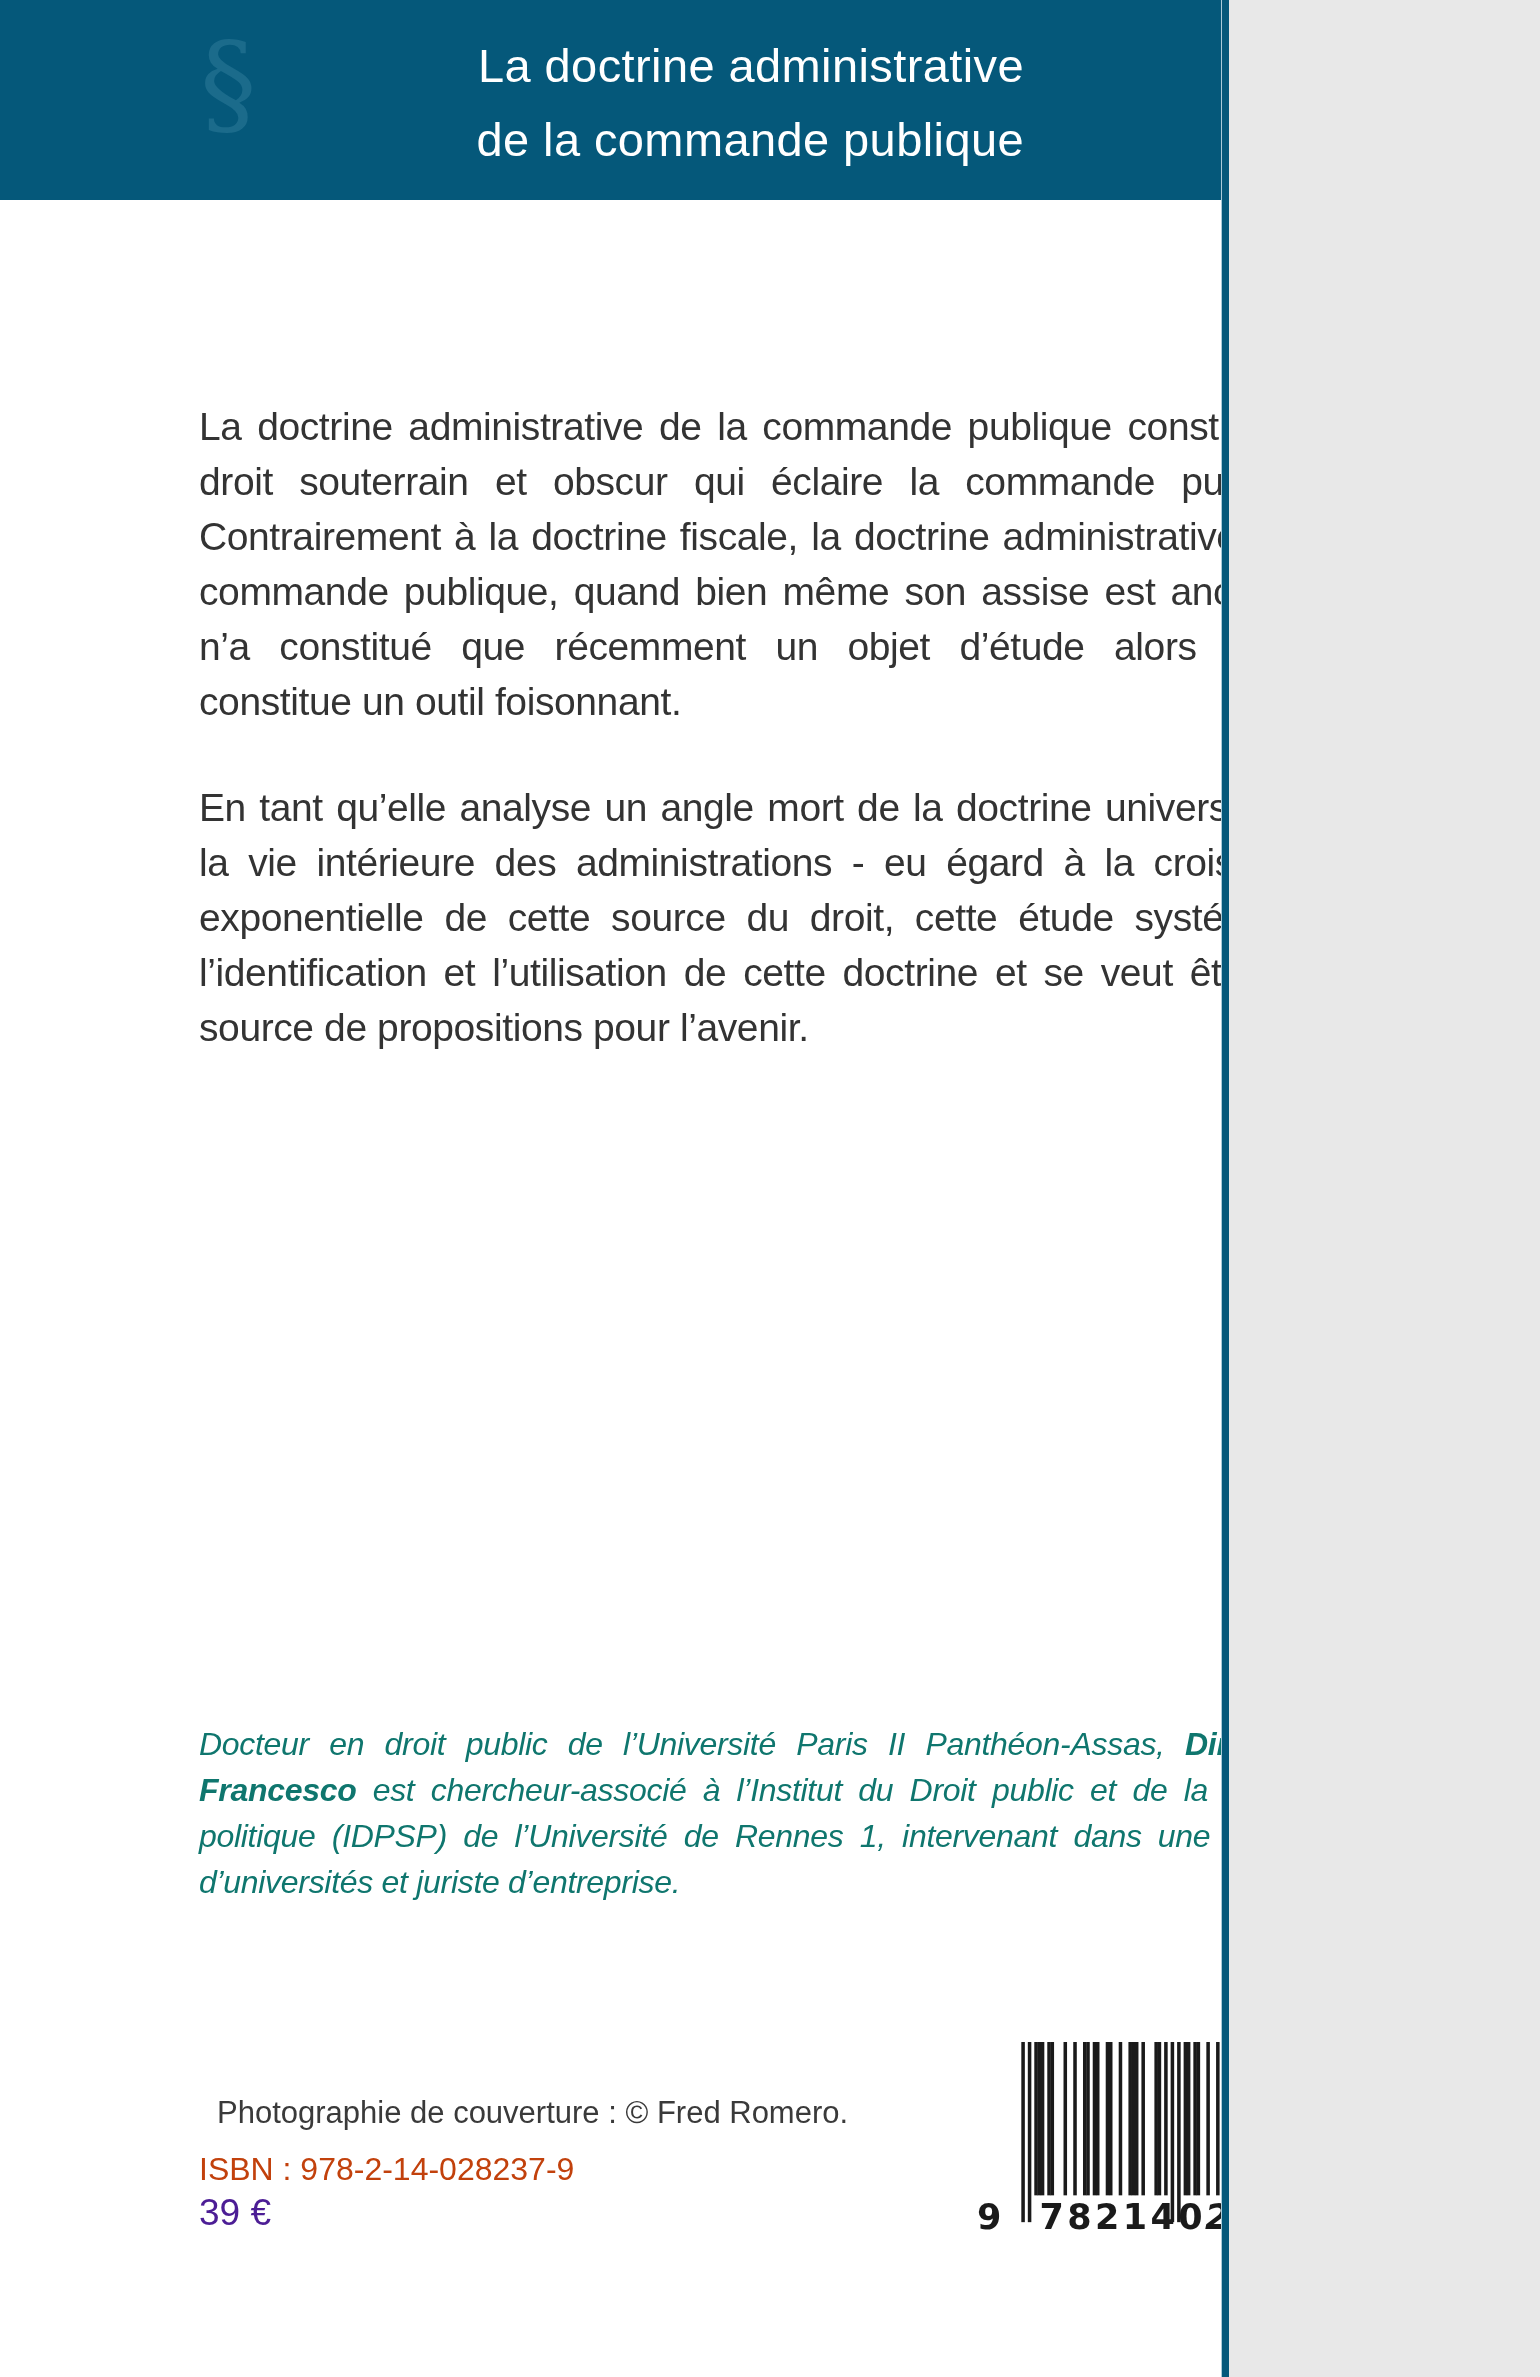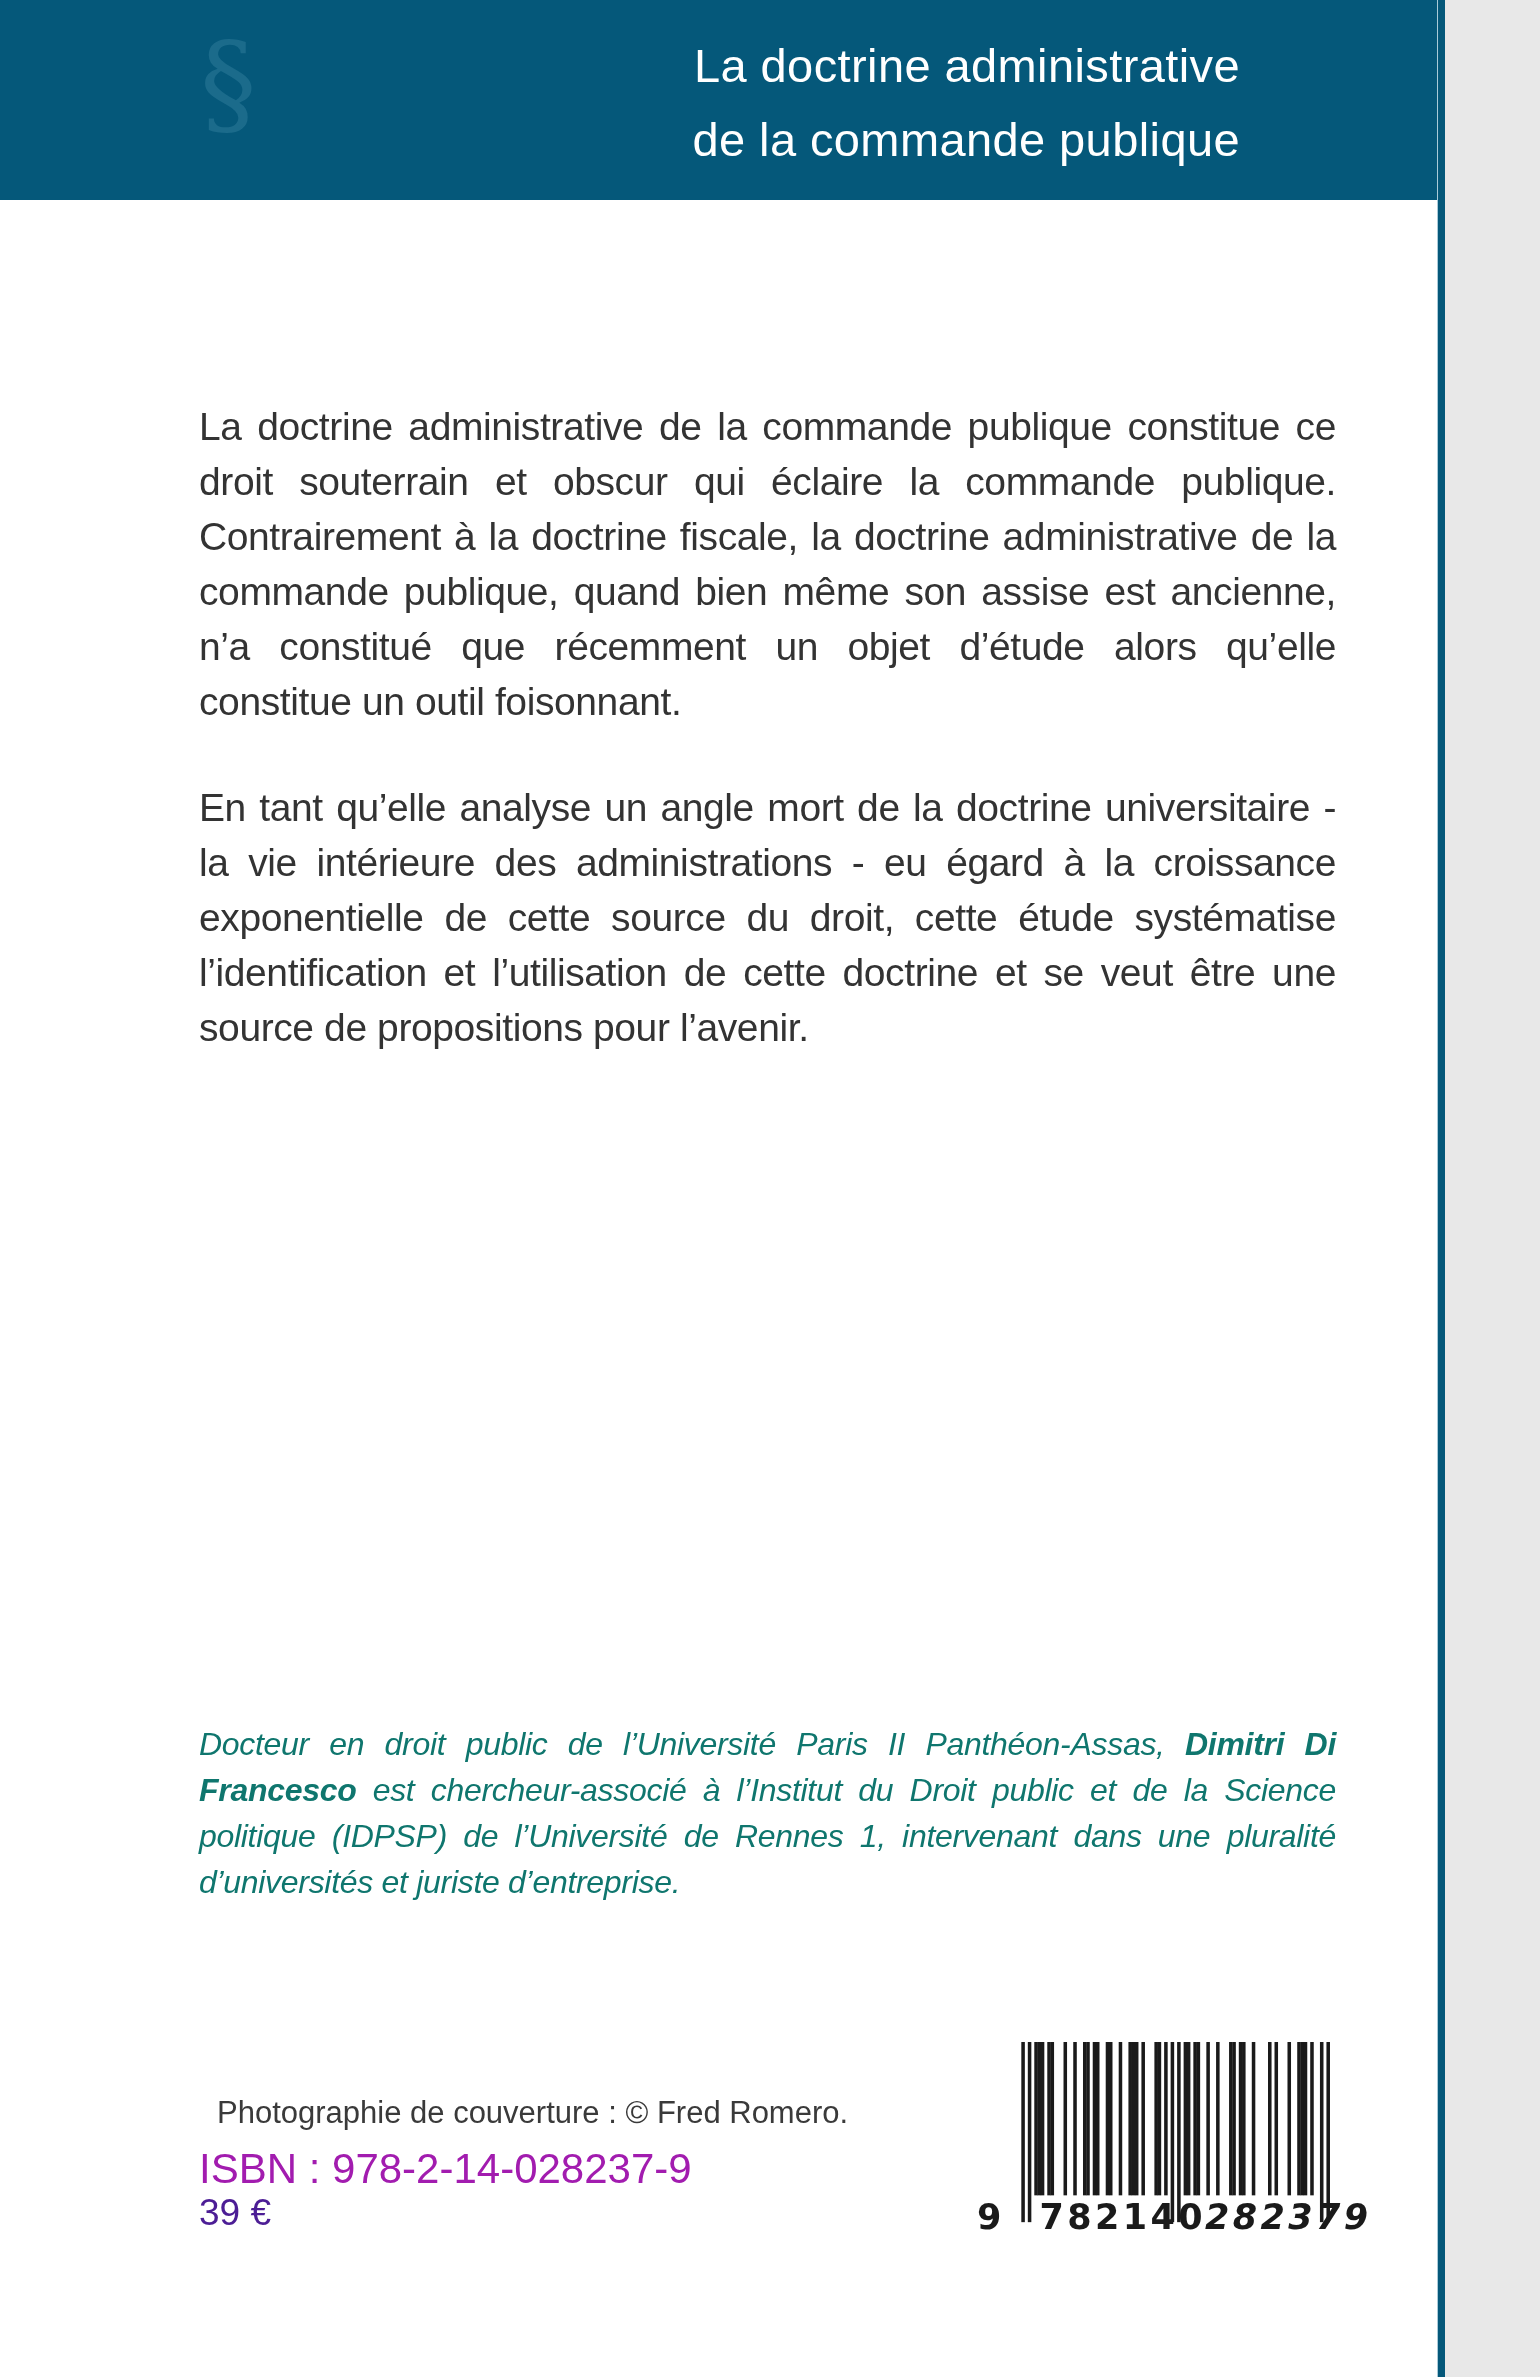--- a/index.html
+++ b/index.html
@@ -1,18 +1,18 @@
 <!DOCTYPE html>
 <html style="font-size:13.4px"><head>
 <meta charset="utf-8">
 <style>
   html, body { margin: 0; padding: 0; background: #e8e8e8; }
   .page {
     position: relative;
-    width: 1445px;
+    width: 1229px;
     height: 2377px;
     background: #ffffff;
     overflow: hidden;
     font-family: "Liberation Sans", sans-serif;
   }
 
   
   .band {
     position: absolute;
     left: 0; top: 0;
@@ -85,23 +85,23 @@
   .credit {
     margin: 18px;
     top: 2076px;
     font-size: 31px;
     line-height: 37px;
     color: #3a3a3a;
   }
   .isbn {
     margin: 0;
     top: 2149px;
-    font-size: 42px;
+    font-size: 32px;
     line-height: 40px;
-    color: #a21caf;
+    color: #c2410c;
   }
   .price {
     margin: 0;
     top: 2187px;
     font-size: 37px;
     line-height: 52px;
     color: #4c1d95;
   }
 
   

